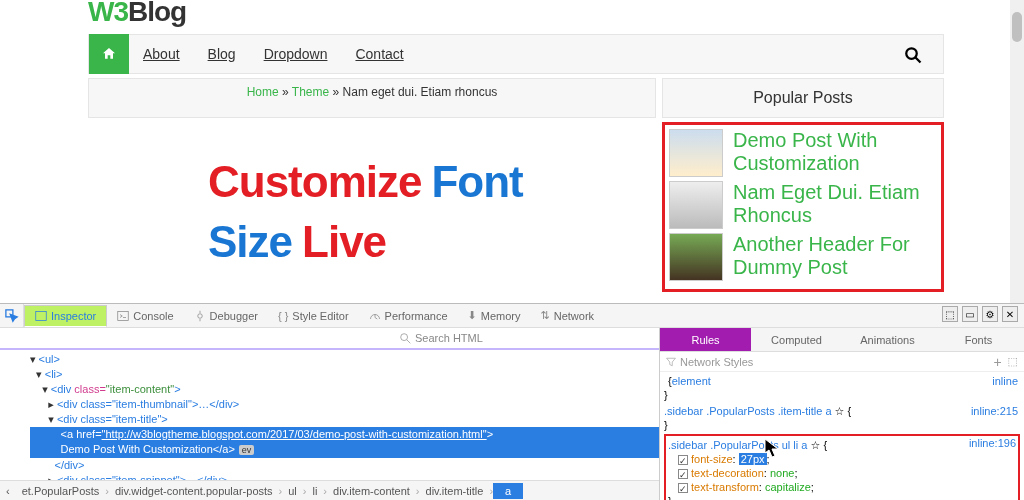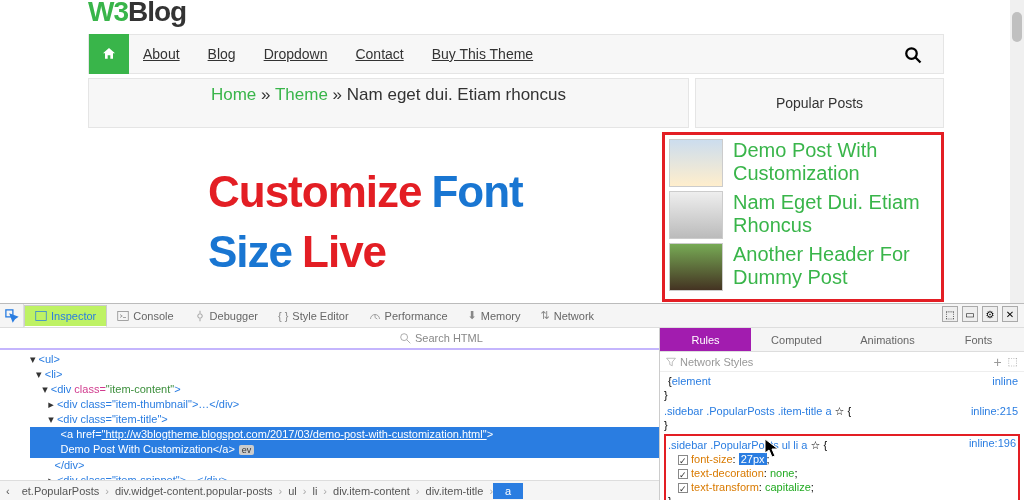--- a/index.html
+++ b/index.html
@@ -6,23 +6,23 @@
 body { width:1024px; height:500px; background:#fff; overflow:hidden; position:relative; }
 .page { height:303px; overflow:hidden; padding:0 80px 0 88px; position:relative; }
 .logo { font-size:28px; font-weight:bold; letter-spacing:-1px; margin-top:-4px; }
 .logo .g { color:#39B54A; }
 .logo .b { color:#333; }
 .navbar { position:relative; display:flex; align-items:center; background:#f7f7f7; border:1px solid #e5e5e5; height:40px; margin-top:6px; }
 .home-btn { width:40px; height:40px; background:#39B54A; color:#fff; display:flex; align-items:center; justify-content:center; font-size:16px; }
 .nav-item { padding:0 14px; color:#333; font-size:14px; line-height:40px;text-decoration:underline; }
 .search-ic { position:absolute; right:10px; top:0; width:40px; height:40px; display:flex; align-items:center; justify-content:center; }
 .crumb-row { display:flex; margin-top:4px; }
-.crumb { flex:1; text-align:center; background:#f7f7f7; border:1px solid #e5e5e5; padding:6px; font-size:17px; color:#333; }
+.crumb { flex:1; text-align:center; background:#f7f7f7; border:1px solid #e5e5e5; padding:6px; font-size:12px; color:#333; }
 .crumb a { color:#39B54A; text-decoration:none; }
-.pop-title { width:249px; text-align:center; background:#f7f7f7; border:1px solid #e5e5e5; padding:16px; font-size:14px; color:#333; margin-left:6px; }
+.pop-title { width:282px; text-align:center; background:#f7f7f7; border:1px solid #e5e5e5; padding:10px; font-size:16px; color:#333; margin-left:6px; }
 .main-row { display:flex; margin-top:4px; }
 .content { flex:1; padding:30px 10px 0 120px; }
 .content .big { font-size:44px; font-weight:900; font-family:Georgia,serif; line-height:1.35; letter-spacing:-1px; }
 .red { color:#E31E24; }
 .blue { color:#1976D2; }
 .sidebar { width:282px; margin-left:6px; border:3px solid #E31E24; padding:4px; }
 .post { display:flex; align-items:flex-start; margin-bottom:4px; }
 .thumb { width:54px; height:48px; background:#ddd; border:1px solid #ccc; margin-right:10px; flex-shrink:0; }
 .th1 { background:linear-gradient(#cde,#fec); }
 .th2 { background:linear-gradient(#eee,#bbb); }
@@ -86,21 +86,20 @@
   <div class="navbar">
     <div class="home-btn">
       <svg width="16" height="16" viewBox="0 0 24 24" fill="#fff">
           <path d="M12 3l9 8h-3v8h-4v-5h-4v5H6v-8H3z"></path>
         </svg>
     </div>
     <div class="nav-item">About</div>
     <div class="nav-item">Blog</div>
     <div class="nav-item">Dropdown</div>
     <div class="nav-item">Contact</div>
-    <div class="nav-item">Buy This Theme</div>
     <div class="search-ic">
       <svg width="18" height="18" viewBox="0 0 24 24" fill="none" stroke="#000" stroke-width="3">
           <circle cx="10" cy="10" r="7"></circle>
           <line x1="15" y1="15" x2="22" y2="22"></line>
         </svg>
     </div>
   </div>
   <div class="crumb-row">
     <div class="crumb">
       <a>Home</a>

